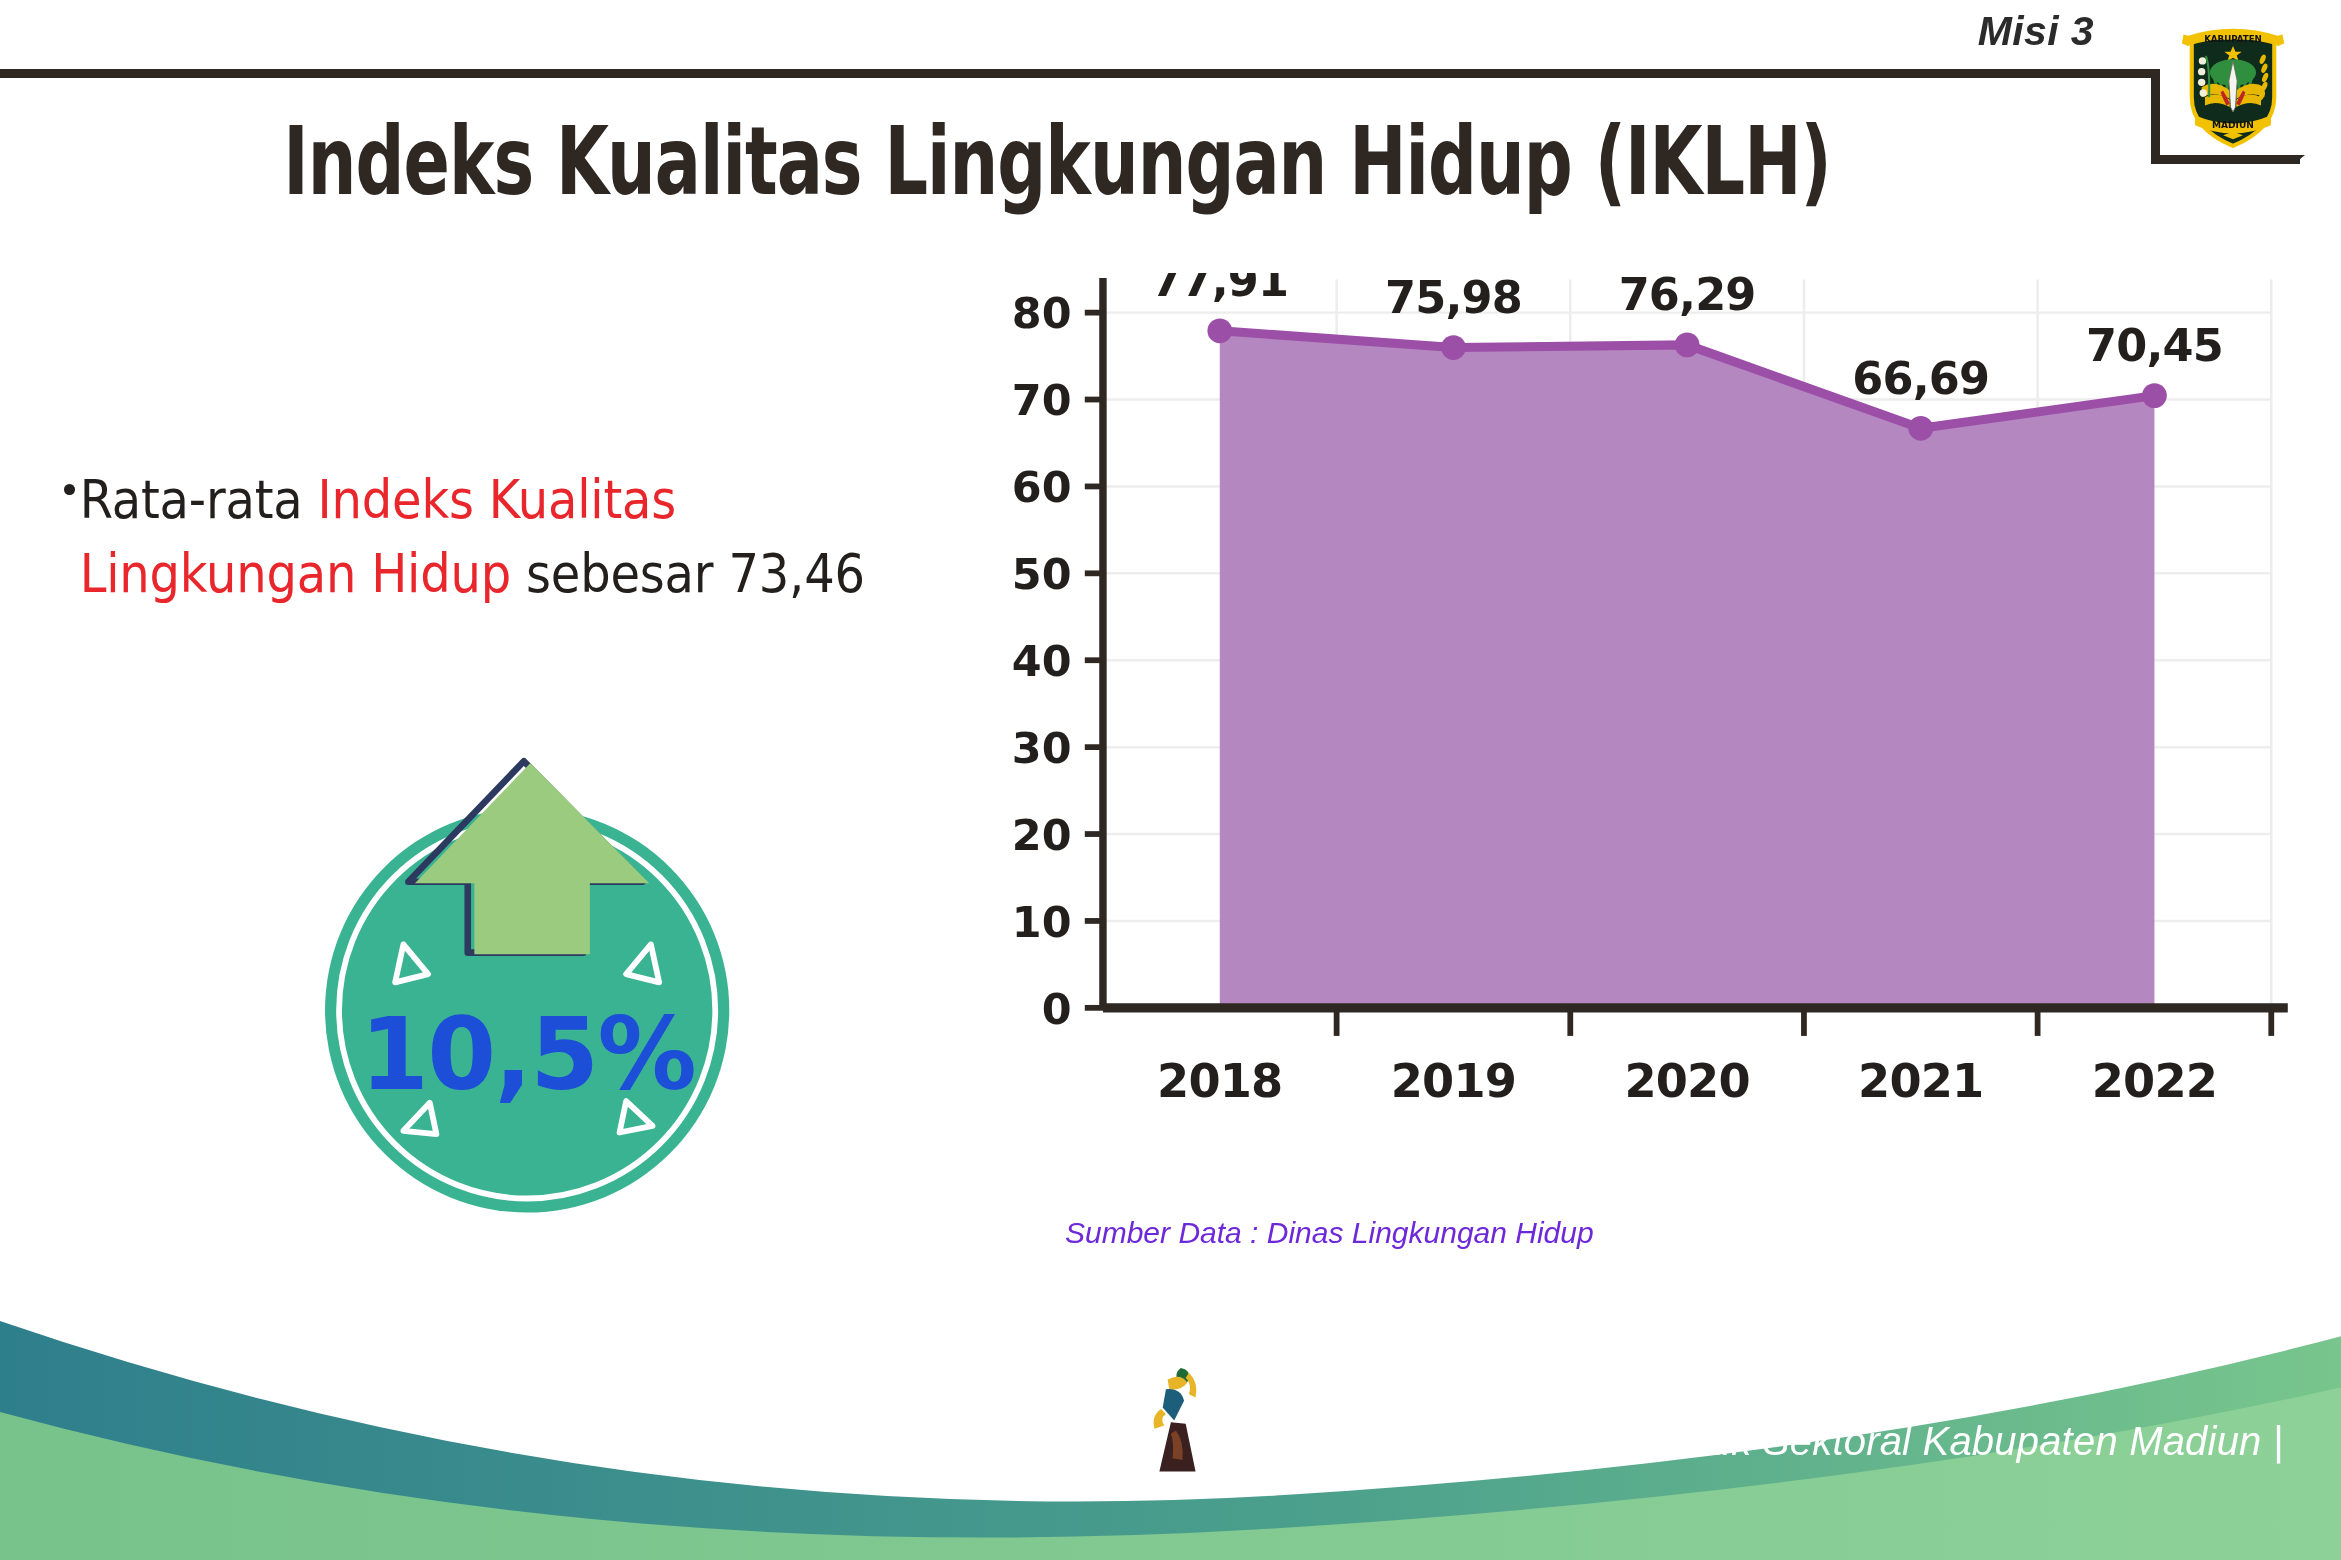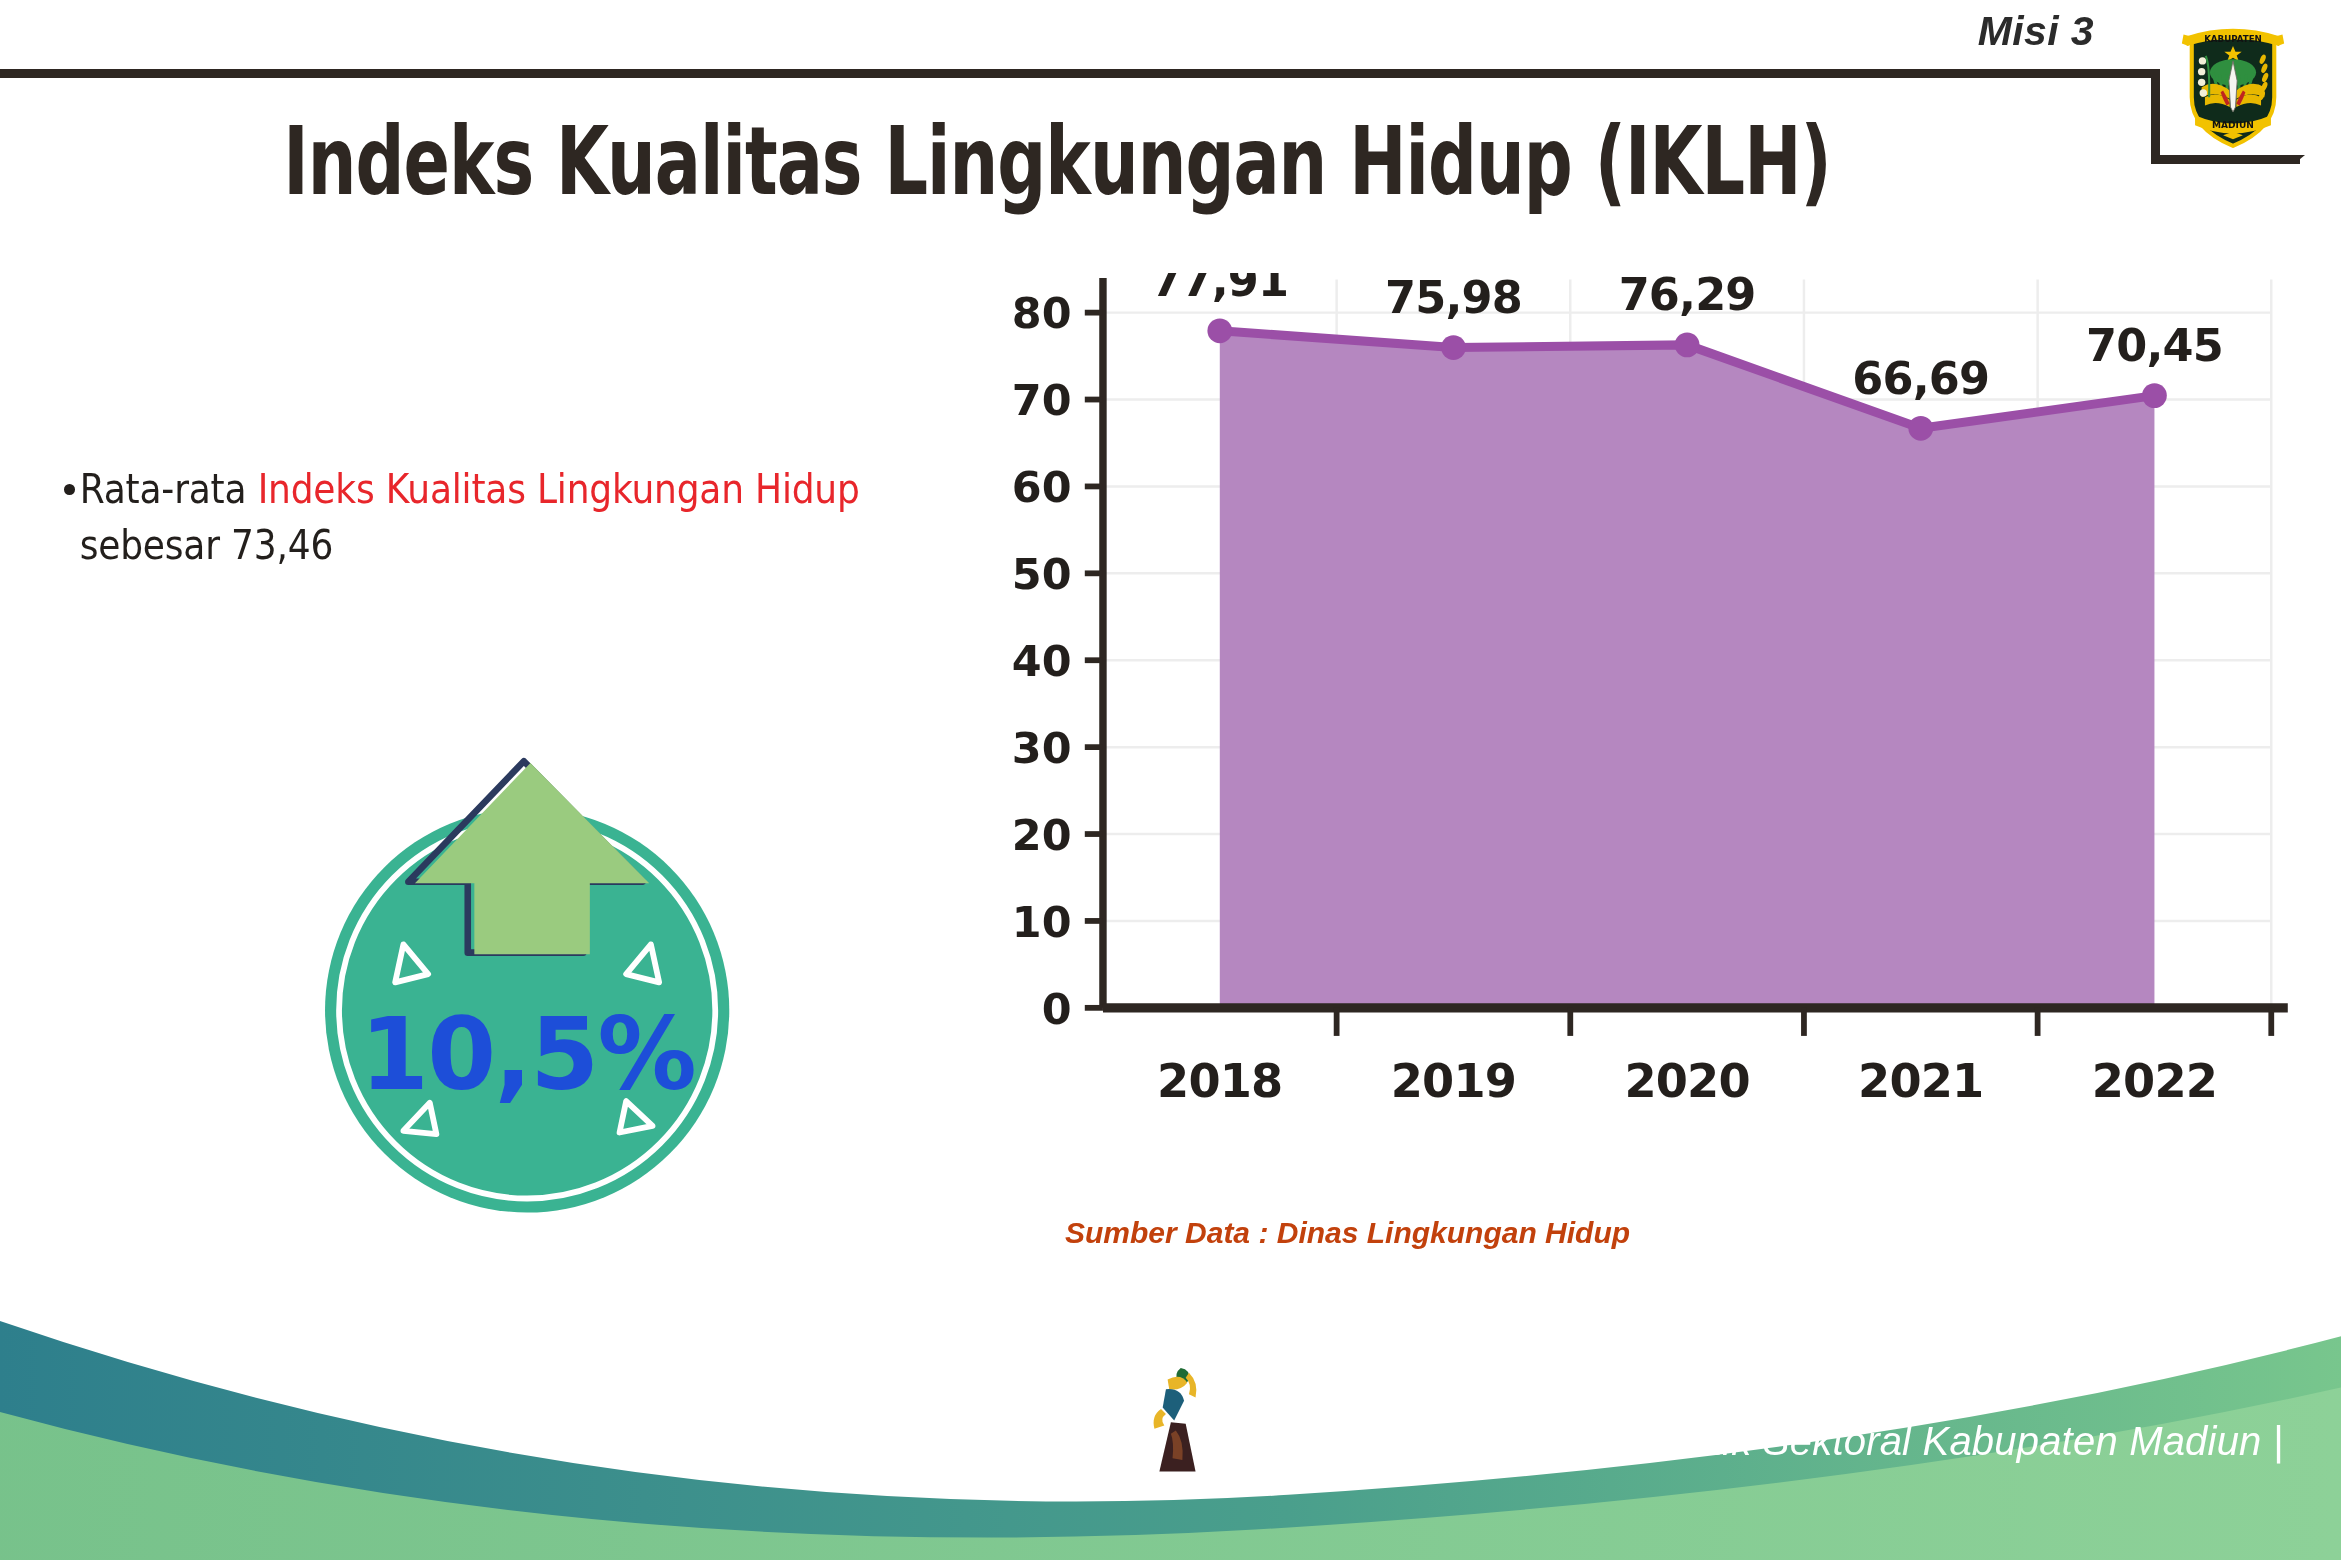--- a/index.html
+++ b/index.html
@@ -78,21 +78,21 @@
   #bullets {
     position: absolute;
     left: 64px; top: 462px;
     width: 875px;
   }
   .bullet {
     display: flex;
     align-items: flex-start;
     margin-bottom: 55px;
     font-family: "DejaVu Sans", sans-serif;
-    font-size: 36px;
+    font-size: 48px;
     line-height: 1.38;
     color: #231f1c;
     font-weight: 500;
     letter-spacing: -0.2px;
   }
   .bullet-dot {
     flex: 0 0 auto;
     width: 10.7px; height: 10.7px;
     border-radius: 50%;
     background: #231f1c;
@@ -149,23 +149,23 @@
     font-size: 54px;
     fill: #231f1c;
     text-anchor: middle;
     letter-spacing: -1px;
   }
   #chart-source {
     position: absolute;
     left: 1065px; top: 1216px;
     font-family: "Liberation Sans", sans-serif;
     font-style: italic;
-    font-weight: bold;
+    font-weight: normal;
     font-size: 30px;
-    color: #c2410c;
+    color: #6d28d9;
   }
 
   
   #footer {
     position: absolute;
     left: 0; bottom: 0;
     width: 2342px; height: 273px;
   }
   #footer-text {
     position: absolute;

